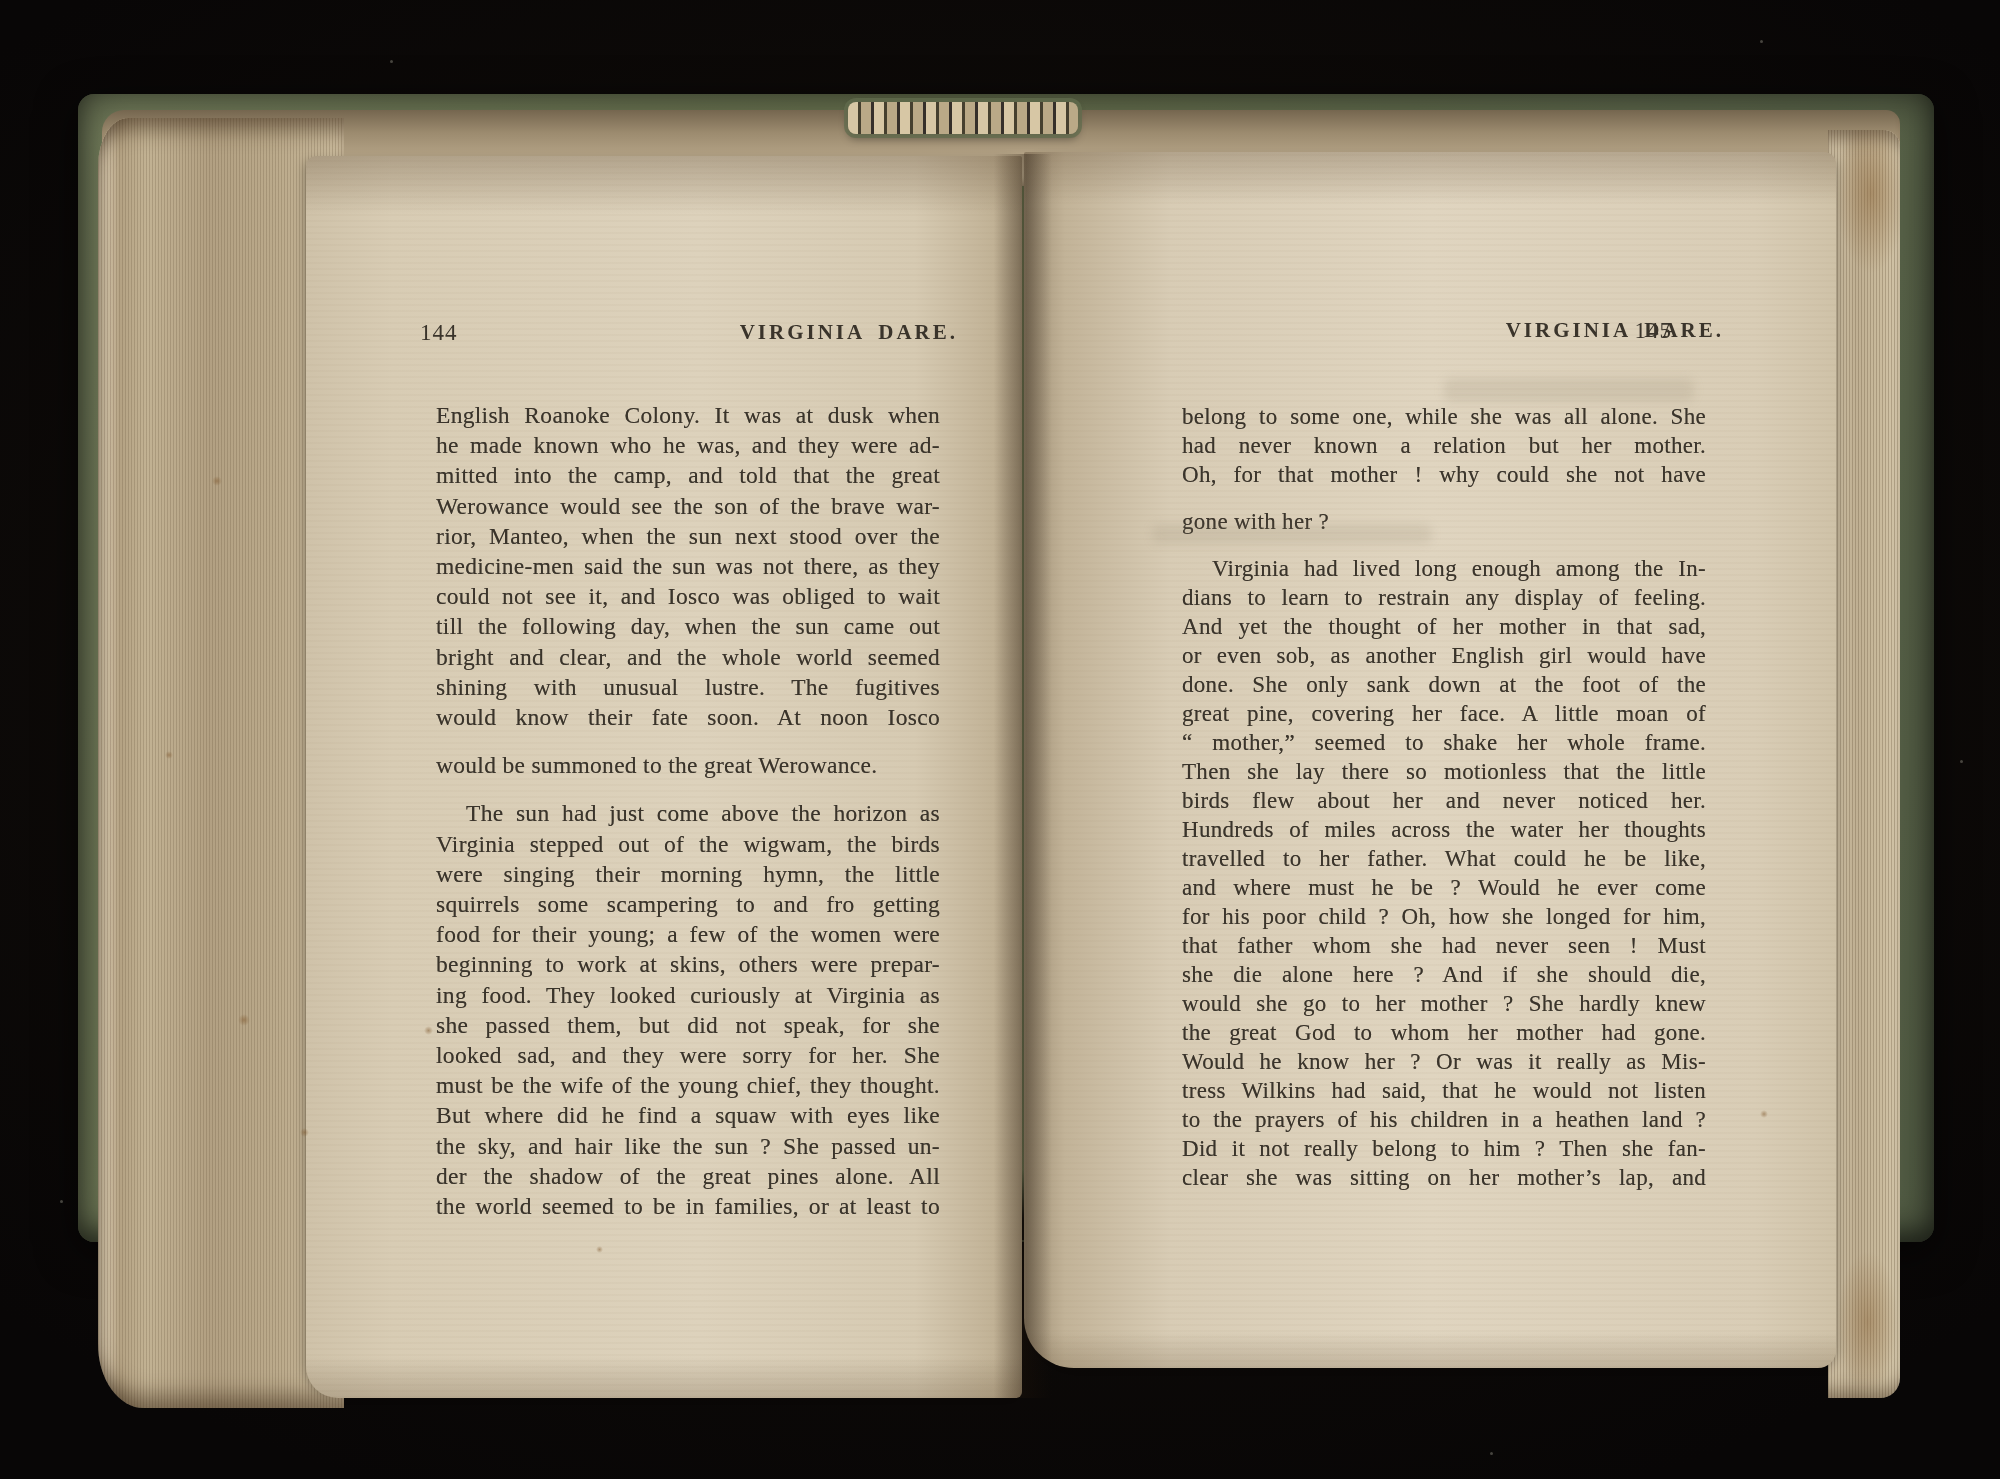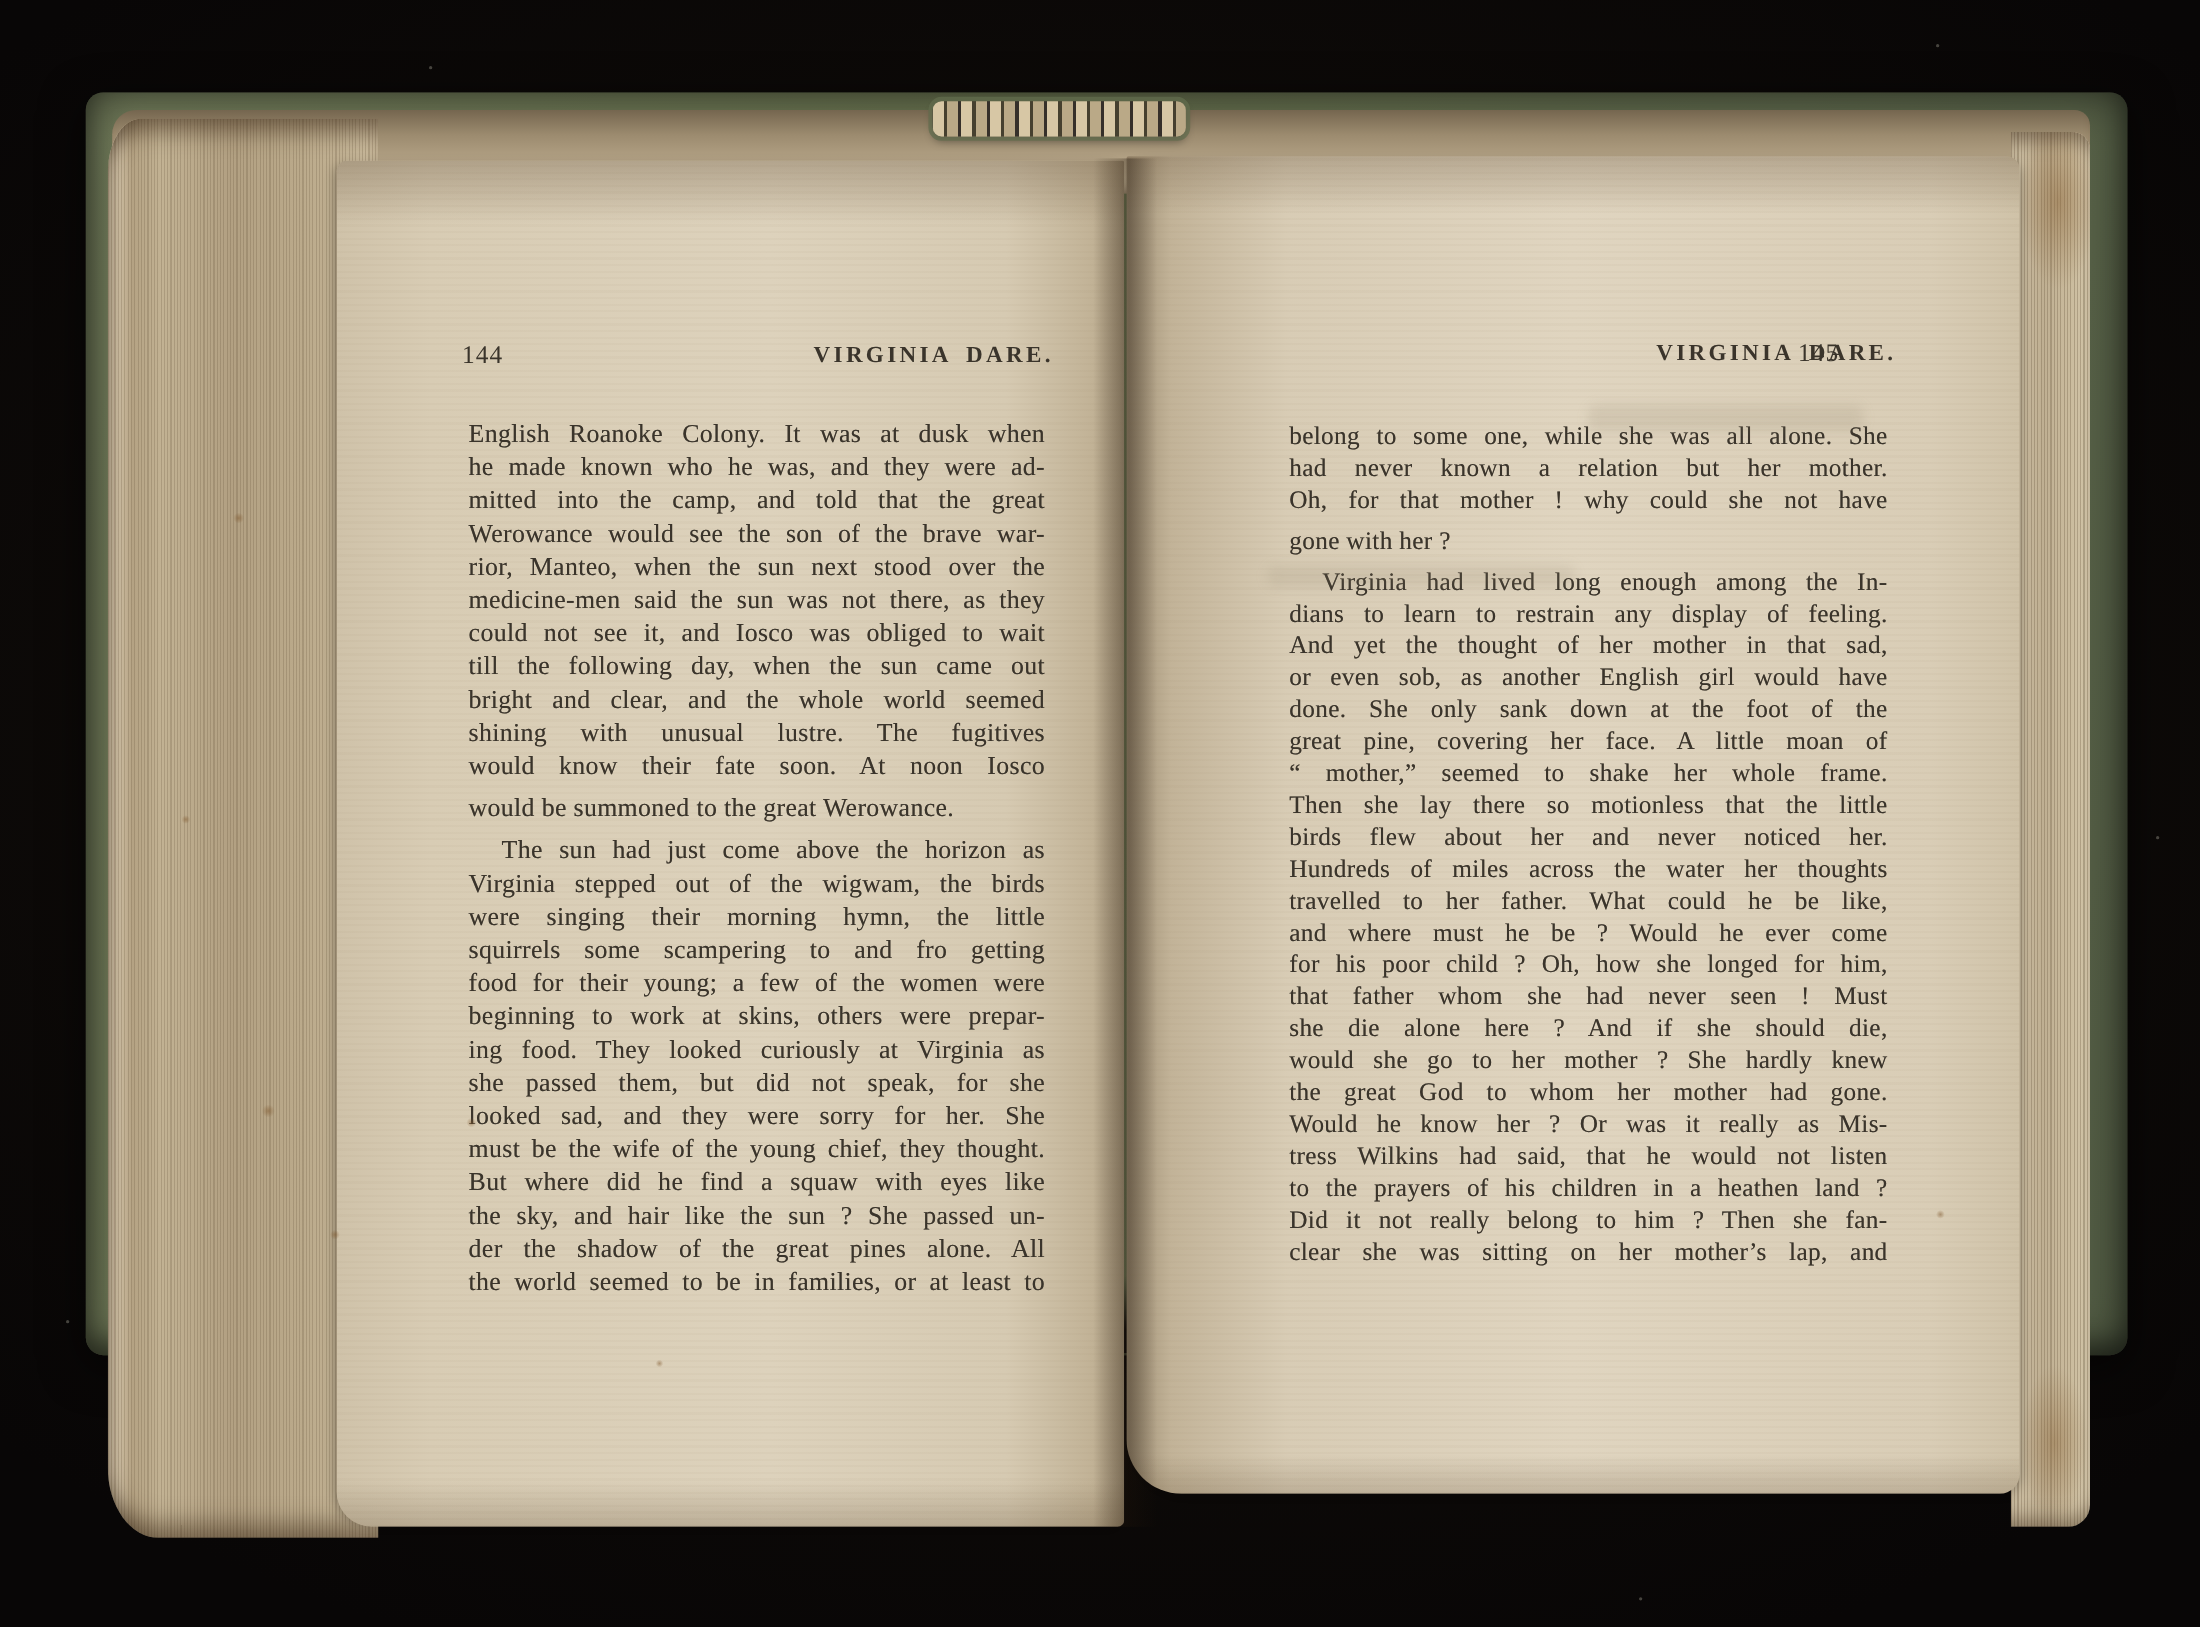--- a/index.html
+++ b/index.html
@@ -1,21 +1,21 @@
 <!DOCTYPE html>
 <html><head>
 <meta charset="utf-8">
 <style>
   html,body{margin:0;padding:0;background:#070605;}
   .scene{
     position:relative;width:2000px;height:1479px;overflow:hidden;
     background:radial-gradient(1400px 900px at 50% 46%, #151110 0%, #0d0a08 60%, #080606 100%);
     font-family:"Liberation Serif","DejaVu Serif",serif;
   }
-  .book{position:absolute;left:78px;top:84px;width:1856px;height:1148px;}
+  .book{position:absolute;left:78px;top:94px;width:1856px;height:1148px;}
   .cover{
     position:absolute;inset:0;border-radius:16px;
     background:linear-gradient(105deg,#727c5b 0%,#68724f 38%,#5e684c 72%,#525c44 100%);
     box-shadow:inset 0 0 46px rgba(0,0,0,.55), inset 0 -10px 22px rgba(0,0,0,.4), 0 10px 40px rgba(0,0,0,.6);
   }
   .top-leaves{
     position:absolute;left:24px;top:16px;right:34px;height:76px;
     border-radius:22px 14px 6px 6px;
     background:linear-gradient(to bottom,#75664f 0%,#9c8b6f 30%,#b9a88b 68%,#cabb9e 100%);
     box-shadow:inset 0 -8px 10px -5px rgba(60,40,20,.45);
@@ -82,21 +82,21 @@
   .pgnum.at-right{right:52px;margin-left:28px;}
   .running-title{
     display:block;text-align:right;font-weight:600;
     font-size:21px;letter-spacing:3px;word-spacing:6px;
   }
   .text-block{position:absolute;color:#3a342b;text-shadow:0 0 .6px rgba(58,52,43,.55);}
   .page-left .text-block{left:112px;top:226px;width:540px;font-size:23.5px;}
   .page-left .line{line-height:30.2px;}
   .page-right .text-block{left:140px;top:232px;width:560px;font-size:23px;}
   .page-right .line{line-height:29px;}
-  .paragraph{margin:8px;}
+  .paragraph{margin:18px;}
   .line{text-align:justify;text-align-last:justify;letter-spacing:.3px;}
   .line.indent{padding-left:30px;}
   .line.no-stretch{text-align-last:left;}
   .spot{position:absolute;border-radius:50%;background:radial-gradient(circle, rgba(125,85,42,.5) 0%, rgba(125,85,42,0) 70%);}
   .ghost{position:absolute;background:rgba(146,132,104,.16);filter:blur(5px);border-radius:8px;}
   .speck{position:absolute;width:3px;height:3px;border-radius:50%;background:rgba(230,225,210,.28);}
 </style>
 </head>
 <body>
 

